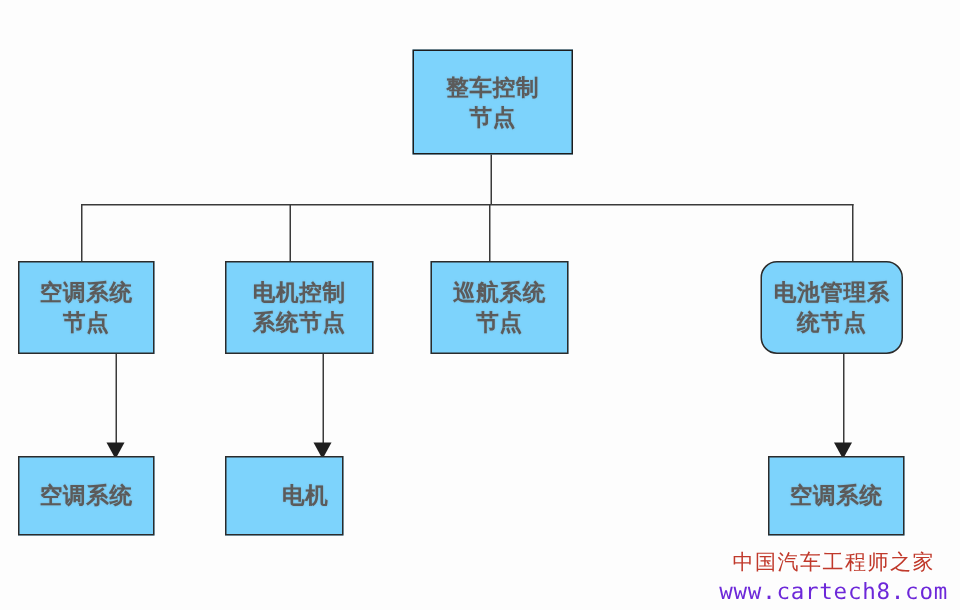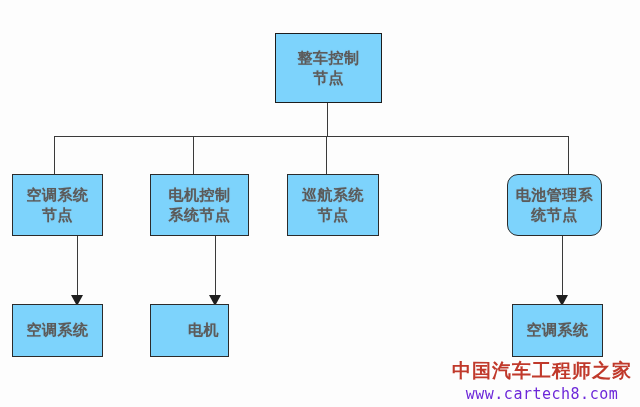--- a/index.html
+++ b/index.html
@@ -64,22 +64,22 @@
   
   #watermark {
     position: absolute;
     right: 8px;
     bottom: 4px;
     text-align: center;
     user-select: none;
   }
   #watermark .wm-cn {
     color: #c0392b;
-    font-size: 19px;
-    font-weight: 700;
+    font-size: 14px;
+    font-weight: 400;
     letter-spacing: 1px;
     font-family: "DejaVu Serif", "Liberation Serif", serif;
     white-space: nowrap;
   }
   #watermark .wm-url {
     color: #6d28d9;
     font-size: 15px;
     letter-spacing: 0.5px;
     font-family: "DejaVu Sans Mono", "Liberation Mono", monospace;
     white-space: nowrap;

